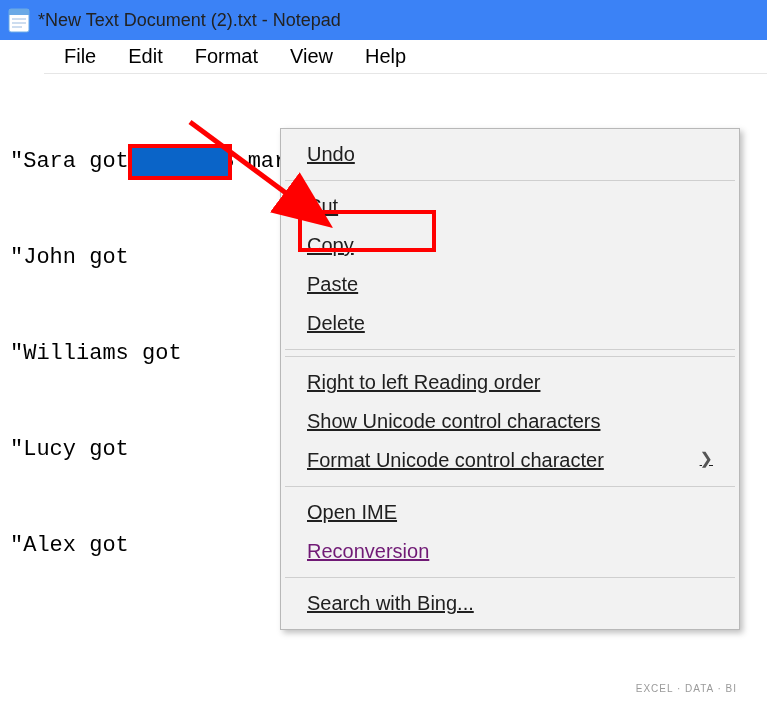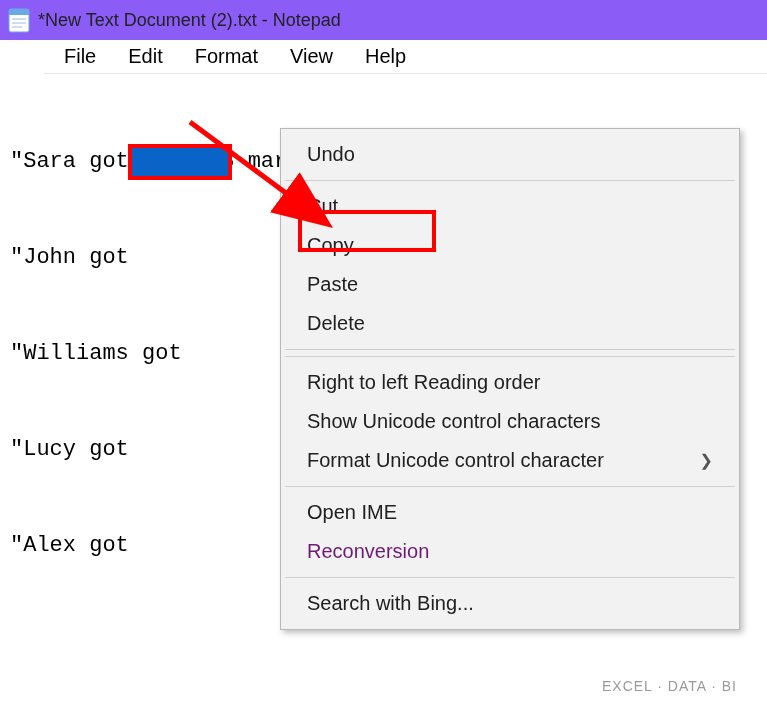--- a/index.html
+++ b/index.html
@@ -12,21 +12,21 @@
     overflow: hidden;
     position: relative;
   }
   .titlebar {
     height: 40px;
     display: flex;
     align-items: center;
     padding: 0 8px;
     font-size: 18px;
     color: #222;
-    background: #8b5cf6;
+    background: #3b82f6;
   }
   .notepad-icon {
     width: 22px; height: 26px;
     margin-right: 8px;
     position: relative;
     display: inline-block;
   }
   .notepad-icon svg { display:block; }
   .menubar {
     height: 34px;
@@ -82,23 +82,23 @@
     border: 1px solid #b8b8b8;
     box-shadow: 3px 3px 6px rgba(0,0,0,0.25);
     padding: 6px 0;
     font-size: 20px;
     color: #202020;
     z-index: 20;
   }
   .ctx-item {
     padding: 8px 26px;
     display: flex;
-    align-items: center;
     justify-content: space-between;
     cursor: default;
+    text-decoration: underline;
   }
   .ctx-item.disabled { color: #701a75; }
   .ctx-sep {
     height: 1px;
     margin: 6px 4px;
     background: #cfcfcf;
   }
   .ctx-item .arrow { font-size: 16px; color: #555; }
   .copy-highlight {
     border: 4px solid #ff0000;
@@ -114,21 +114,21 @@
     position: absolute;
     left: 150px;
     top: 112px;
     z-index: 30;
     pointer-events: none;
   }
   .watermark {
     position: absolute;
     right: 30px;
     bottom: 10px;
-    font-size: 14px;
+    font-size: 10px;
     letter-spacing: 1px;
     color: #9a9a9a;
     text-align: right;
     z-index: 10;
   }
 </style>
 </head>
 <body>
 
 <div class="titlebar">

